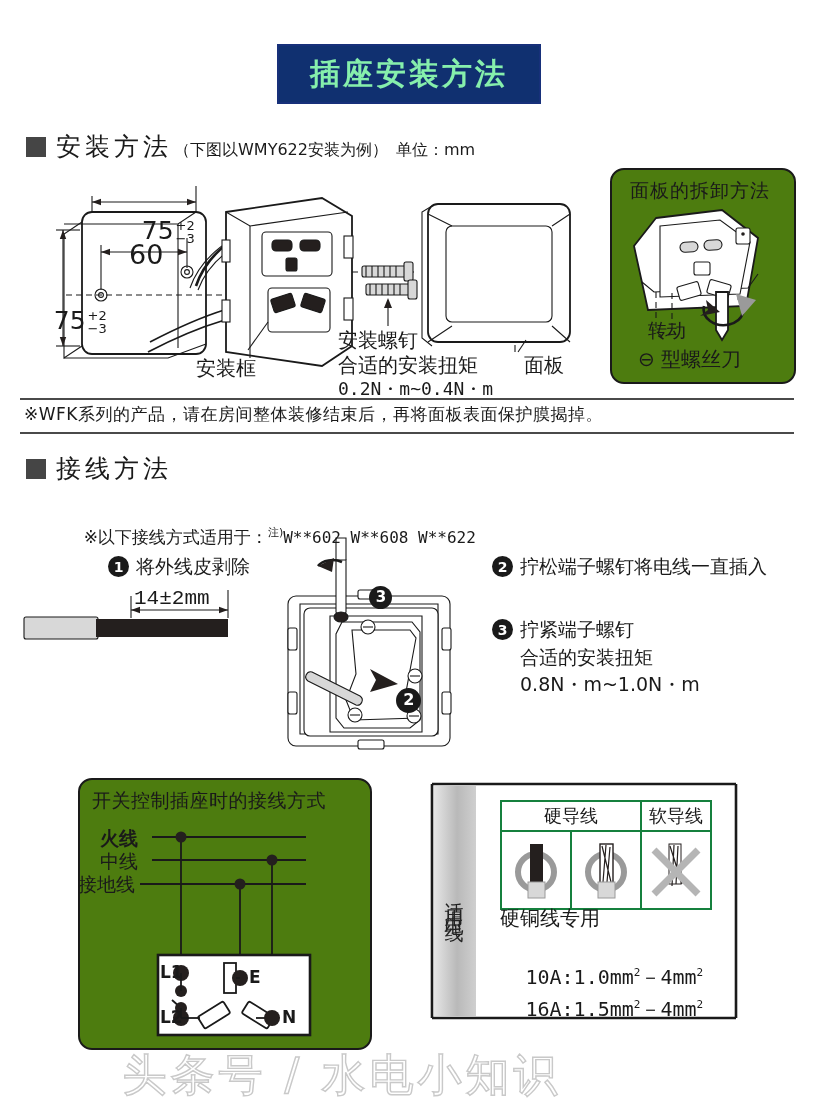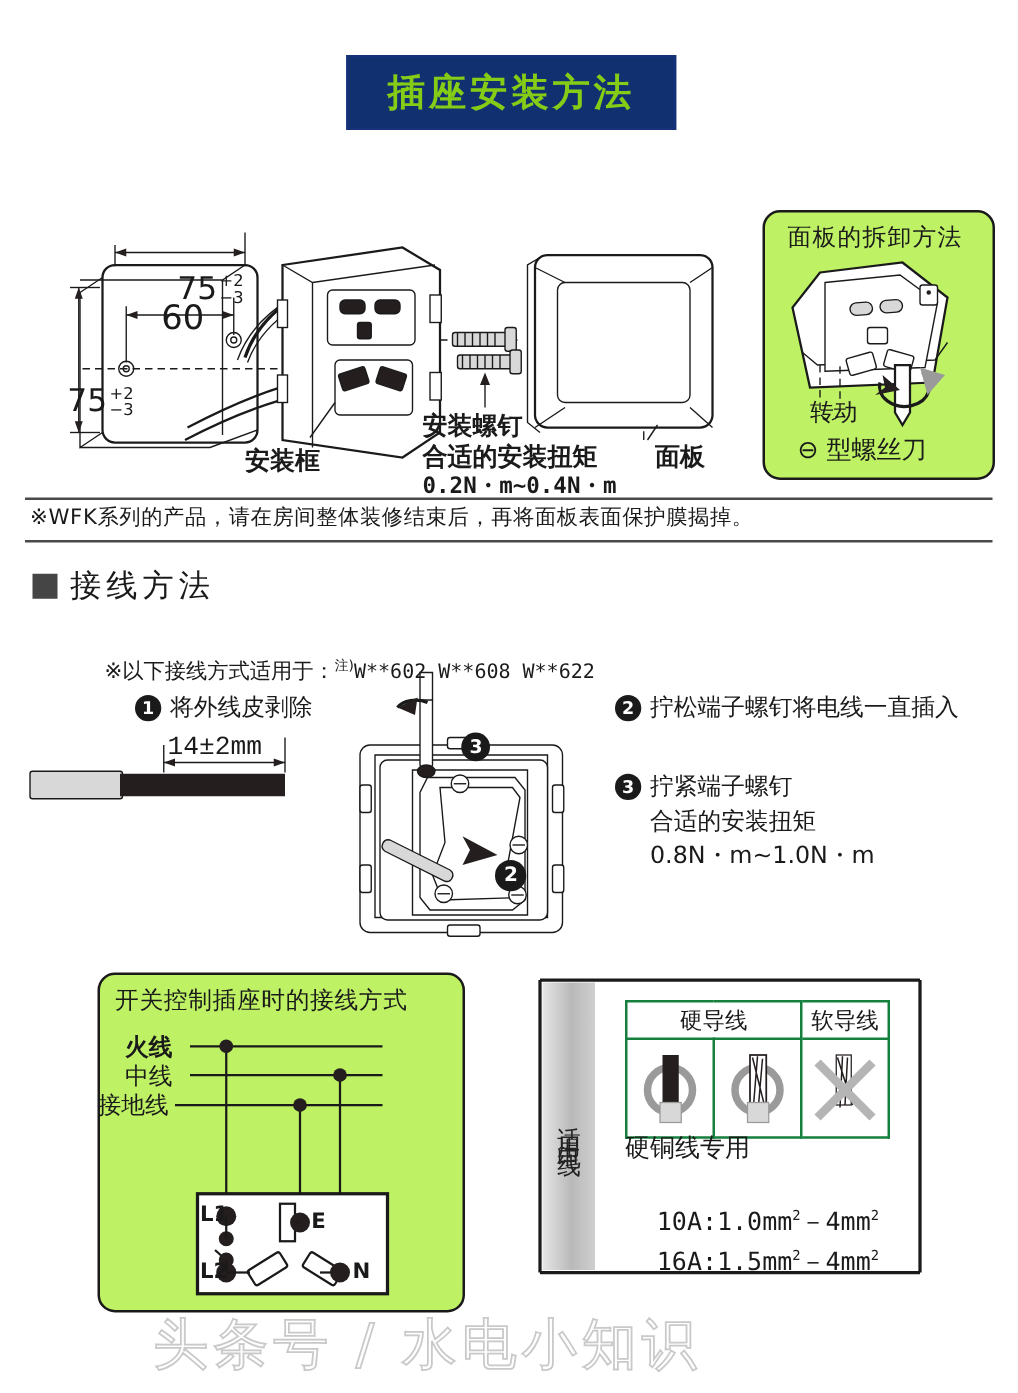--- a/index.html
+++ b/index.html
@@ -26,21 +26,21 @@
     top: 44px;
     width: 260px;
     height: 56px;
     background: #103070;
     border: 2px solid #17307a;
     display: flex;
     align-items: center;
     justify-content: center;
   }
   .title-bar span {
-    color: #84cc16;
+    color: #86efac;
     font-size: 30px;
     letter-spacing: 3px;
     font-weight: bold;
     font-family: "DejaVu Sans", "Liberation Sans", sans-serif;
   }
   
   .sec-head {
     position: absolute;
     display: flex;
     align-items: baseline;
@@ -74,21 +74,21 @@
   .t {
     position: absolute;
     font-family: "DejaVu Sans", sans-serif;
     font-size: 16px;
     white-space: pre;
     line-height: 1.35;
   }
   .mono {
     font-family: "DejaVu Sans Mono", monospace;
   }
-  .big { font-size: 20px; font-weight: bold; }
+  .big { font-size: 20px; }
   
   .hr {
     position: absolute;
     left: 20px;
     width: 774px;
     border-top: 2px solid #4a4a4a;
   }
   
   svg.art {
     position: absolute;
@@ -102,21 +102,21 @@
   .thick { stroke-width: 2.6; }
   .fillw { fill: #ffffff; }
   .fillg { fill: #d8d8d8; }
   .fillk { fill: #241f1e; }
   .dash { stroke-dasharray: 6 4; }
   
   .rbox {
     position: absolute;
     border: 2px solid #1a1a1a;
     border-radius: 14px;
-    background: #bef264;
+    background: #4d7c0f;
   }
   
   .bullet {
     display: inline-flex;
     width: 21px;
     height: 21px;
     border-radius: 50%;
     background: #1a1a1a;
     color: #fff;
     font-size: 14px;
@@ -182,20 +182,26 @@
 </style>
 </head>
 <body>
 
 <div class="page">
 
   <div class="title-bar">
     <span>插座安装方法</span>
   </div>
 
+  <div class="sec-head" style="left:26px; top:130px;">
+    <span class="sq"></span>
+    <span class="sec-title">安装方法</span>
+    <span class="sec-sub">（下图以WMY622安装为例）</span>
+    <span class="sec-unit">单位：mm</span>
+  </div>
 
   <svg class="art" width="814" height="1114">
 
     <g>
       <path class="ln med" d="M92 212 h104 a10 10 0 0 1 10 10 v122 a10 10 0 0 1 -10 10 h-104 a10 10 0 0 1 -10 -10 v-122 a10 10 0 0 1 10 -10 z"></path>
       <path class="ln thin" d="M82 222 l-18 12 v124 l18 -12"></path>
       <path class="ln thin" d="M64 358 l104 0 l38 -14"></path>
       <path class="ln thin" d="M196 212 l-18 12 h-114"></path>
       <path class="ln thin" d="M178 224 v124"></path>
 

